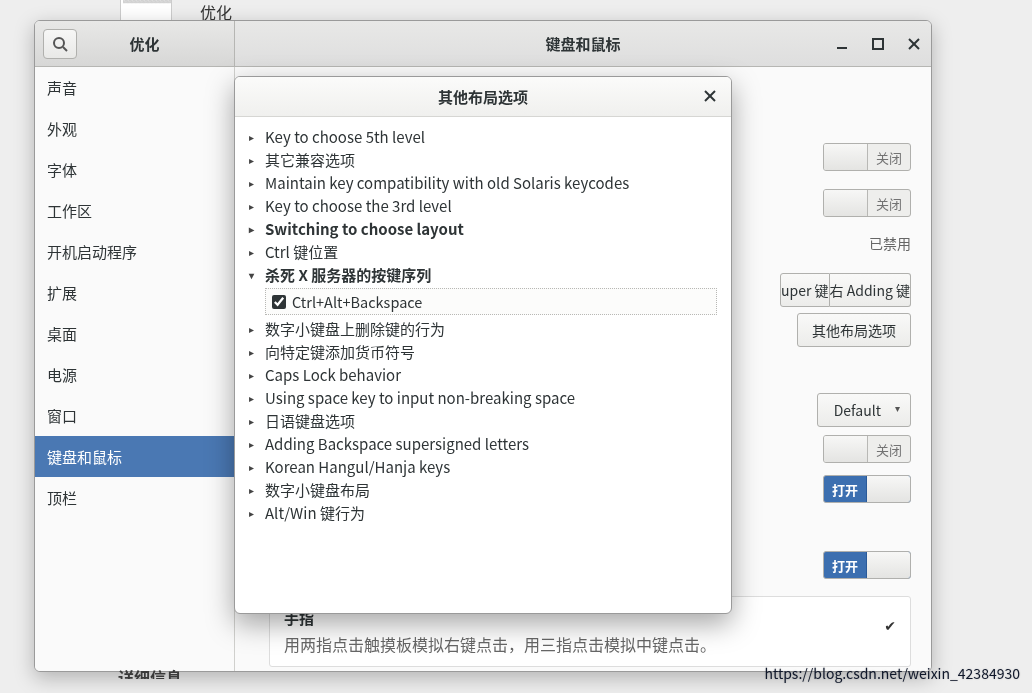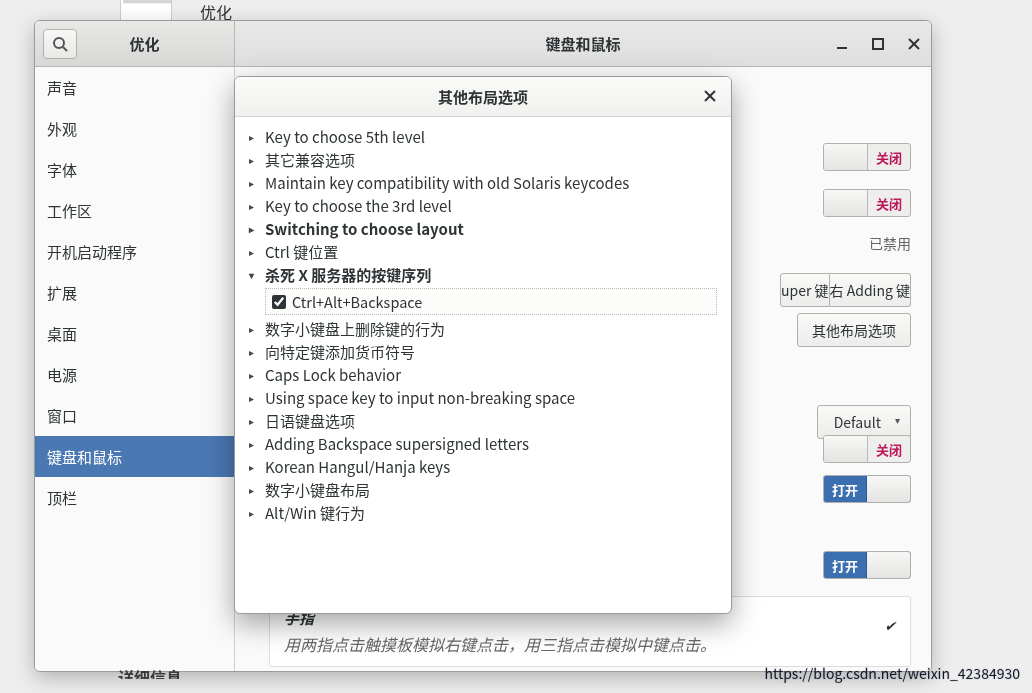--- a/index.html
+++ b/index.html
@@ -74,41 +74,40 @@
 
   
   .rc-row { position:absolute; right:20px; display:flex; align-items:center; gap:10px; }
   .switch {
     width:88px; height:28px; border:1px solid #b0b0ad; border-radius:3px;
     display:flex; align-items:center; overflow:hidden; background:#eeeeec;
     font-size:13px;
   }
   .switch .knob { width:44px; height:100%; background:linear-gradient(#f7f7f6,#e4e4e2); border-right:1px solid #b8b8b5;}
   .switch.on .knob { order:2; border-right:none; border-left:1px solid #2a5a99;}
-  .switch .lab { flex:1; text-align:center; color:#be185d;font-weight:bold; }
+  .switch .lab { flex:1; text-align:center; color:#737373; }
   .switch.on { background:#3c6fb0; }
   .switch.on .lab { color:#fff; font-weight:600; }
   .btn {
     border:1px solid #b0b0ad; border-radius:3px; background:linear-gradient(#f9f9f8,#ececea);
     padding:6px 14px; font-size:14px; cursor:pointer;
   }
   .combo {
     border:1px solid #b0b0ad; border-radius:3px; background:linear-gradient(#f9f9f8,#ececea);
-    padding:6px 10px 6px 16px; display:flex; gap:14px; cursor:pointer;margin-top:12px;
+    padding:6px 10px 6px 16px; display:flex; gap:14px; cursor:pointer;
   }
   .combo .arrow { font-size:10px; color:#555; }
   .seg-btn { border:1px solid #b0b0ad; background:linear-gradient(#f9f9f8,#ececea); padding:6px 0; font-size:14px; cursor:pointer;}
   .seg-left{border-radius:3px 0 0 3px;} .seg-right{border-radius:0 3px 3px 0; border-left:none;}
   .muted { color:#666; font-size:14px; }
 
   .fingers-card {
     position:absolute; left:34px; right:20px; bottom:4px;
     background:#fff; border:1px solid #ddd; border-radius:3px;
     padding:10px 14px;
-    font-style:italic;
   }
   .fingers-card .t { font-weight:600; font-size:15px; }
   .fingers-card .d { font-size:16px; color:#666; margin-top:4px;}
   .fingers-card .chk { position:absolute; right:14px; top:18px; color:#333; }
 
   
   .dialog {
     position:absolute; left:234px; top:76px; width:498px; height:538px;
     background:#fff; border:1px solid #9a9a9a; border-radius:6px;
     box-shadow:0 10px 28px rgba(0,0,0,0.35);

